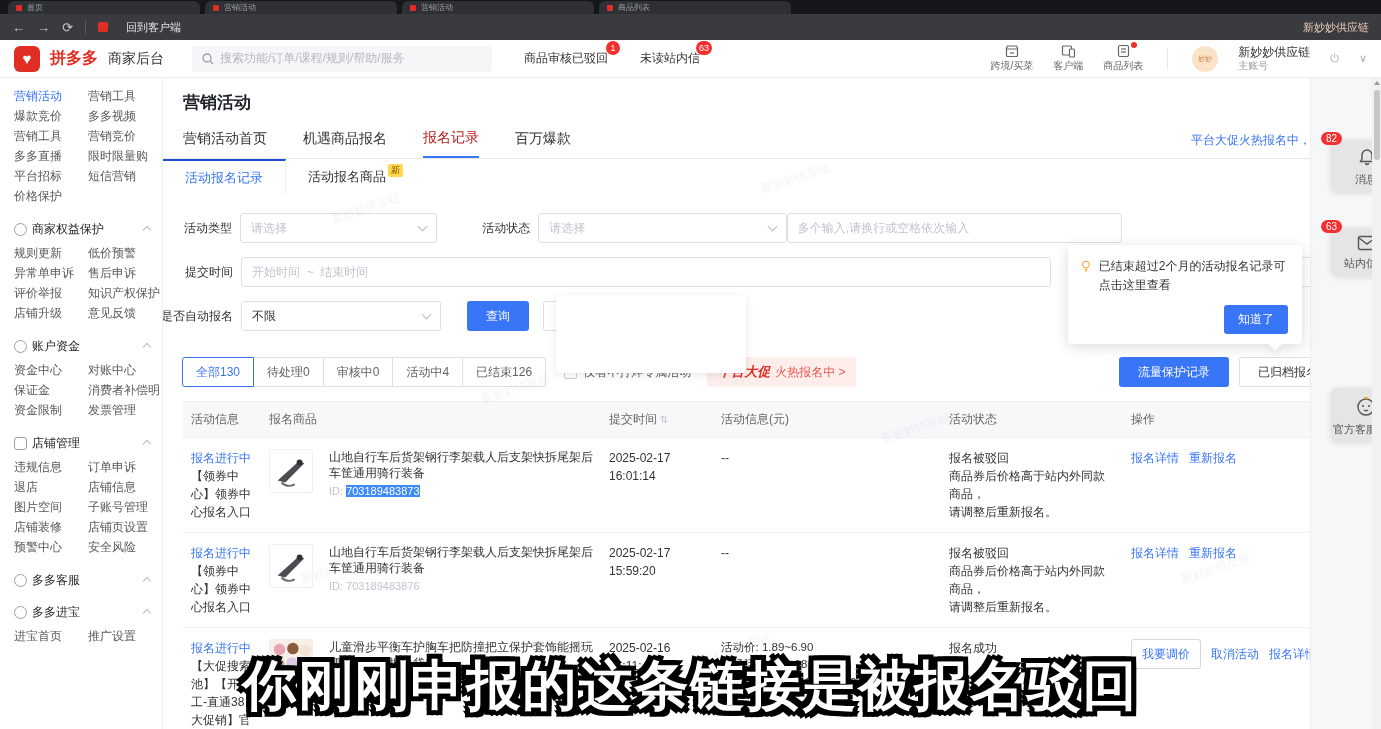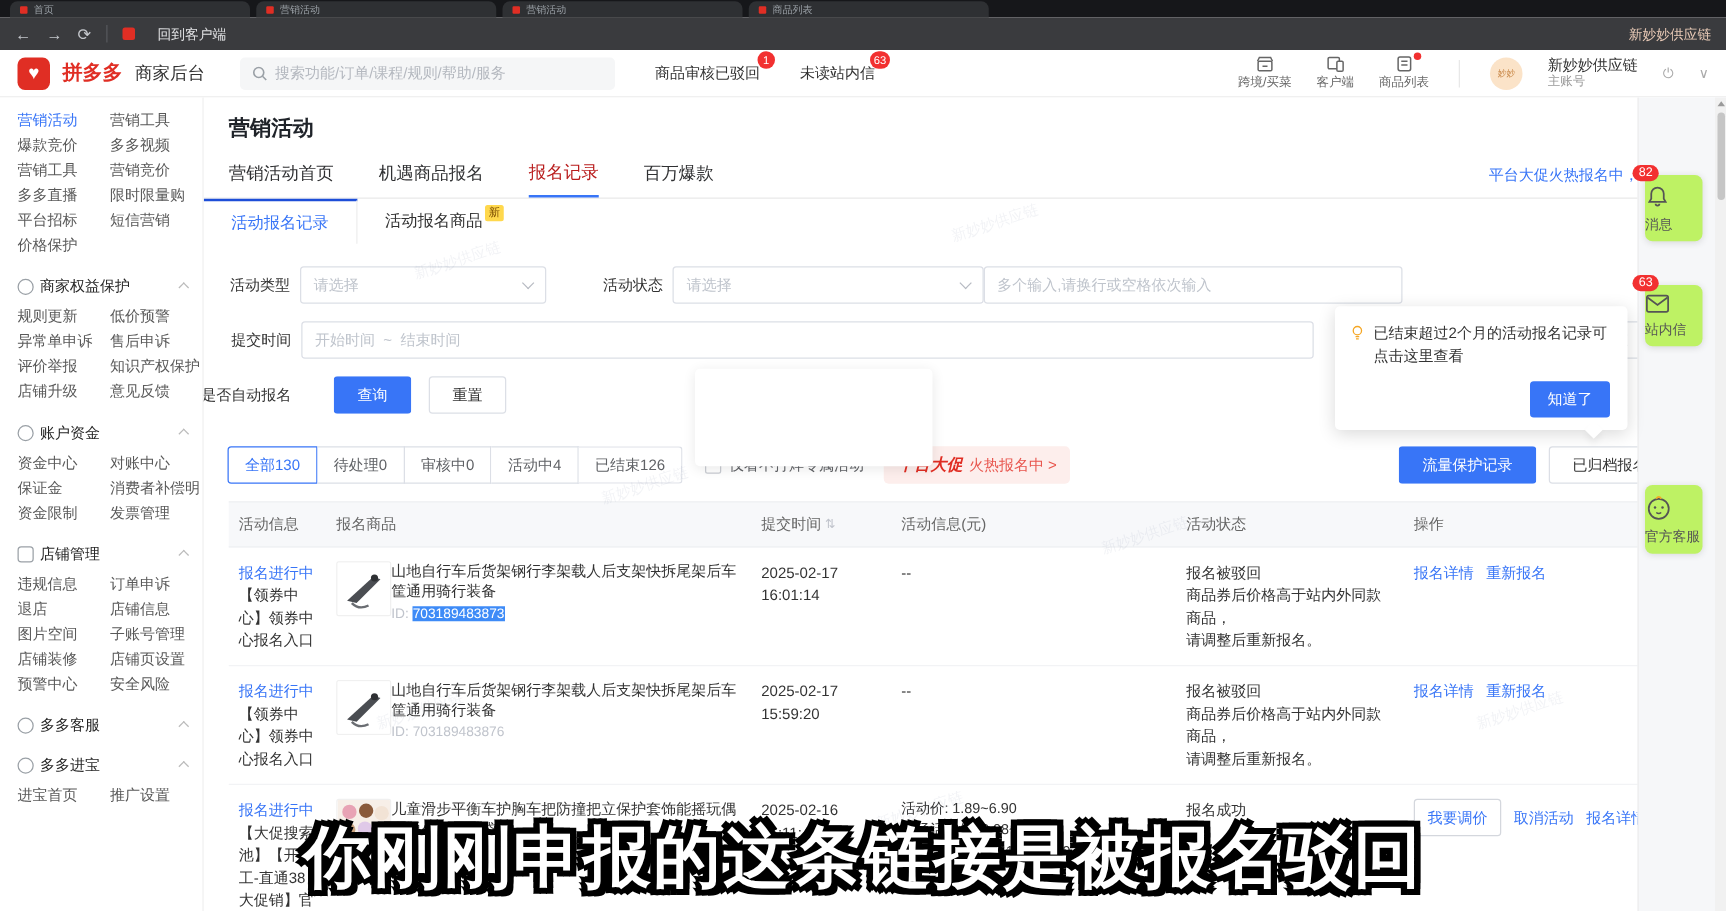--- a/index.html
+++ b/index.html
@@ -89,40 +89,40 @@
   .sb-right{margin-left:auto;display:flex;gap:10px}
   
   .tbl{margin:4px 20px 0}
   .t-head,.t-row{display:flex}
   .t-head{background:#f7f8fa;border-top:1px solid #eef0f2;border-bottom:1px solid #eef0f2}
   .t-head .tc{font-size:12px;color:#666;padding:9px 8px;display:flex;align-items:center;gap:3px}
   .t-row{border-bottom:1px solid #f2f3f5}
   .t-row .tc{padding:11px 8px;font-size:12px;color:#333;line-height:1.5}
   .c1{width:78px}.c2{width:340px}.c3{width:112px}.c4{width:228px}.c5{width:182px}.c6{flex:1}
   .tag{color:#3875f7}
-  .prod{display:flex;gap:0}
+  .prod{display:flex;gap:16px}
   .pimg{width:44px;height:44px;border:1px solid #f0f0f0;border-radius:2px;flex:0 0 auto;background:#fff}
   .ptxt{min-width:0}
   .ptitle{color:#333;line-height:1.35;max-height:34px;overflow:hidden}
   .pid{color:#c0c4cc;font-size:11px;margin-top:2px}
   .sel-id{background:#3e8bf7;color:#fff}
   .sortg{color:#c0c4cc;font-size:10px}
   .pr{font-size:11.5px;white-space:nowrap}
   .ops a{color:#3875f7;text-decoration:none;margin-right:10px;white-space:nowrap}
   .op-btn{display:inline-block;border:1px solid #d4d7dd;border-radius:3px;background:#fff;color:#3875f7;font-size:12px;padding:5px 10px;margin-right:10px}
   .infoi{display:inline-flex;vertical-align:middle;margin-left:2px}
   
   .tip{position:absolute;left:905px;top:167px;width:234px;background:#fff;border-radius:4px;box-shadow:0 3px 14px rgba(0,0,0,.15);padding:12px 12px 10px;z-index:20}
   .tip-body{display:flex;gap:7px}
   .tip-text{font-size:12px;color:#333;line-height:1.6}
   .tip-btn{display:block;margin:10px 2px 0 auto;background:#3875f7;color:#fff;border:none;border-radius:3px;font-size:12px;padding:6px 14px}
   .tip-caret{position:absolute;bottom:-5px;right:22px;width:10px;height:10px;background:#fff;transform:rotate(45deg);box-shadow:3px 3px 6px rgba(0,0,0,.06)}
   
   .rail{position:absolute;top:78px;right:0;bottom:0;width:71px;background:#f6f7f9;border-left:1px solid #ededed}
-  .fcard{position:absolute;width:46px;background:#bef264;border-radius:6px;box-shadow:0 1px 6px rgba(0,0,0,.12);text-align:left;padding:7px 0 5px;right:19px}
+  .fcard{position:absolute;width:46px;background:#e5e5e5;border-radius:6px;box-shadow:0 1px 6px rgba(0,0,0,.12);text-align:right;padding:7px 0 5px;right:4px}
   .fcard .flbl{font-size:11px;color:#555;line-height:1.25;display:block;margin-top:2px}
   .fbadge{position:absolute;top:-8px;left:-10px;background:#f23030;color:#fff;font-size:10px;border-radius:9px;padding:1px 5px}
   .f-msg{top:140px}.f-inb{top:228px}.f-svc{top:388px}
   
   .scroll-track{position:absolute;top:78px;right:0;bottom:0;width:9px;background:#f1f1f1}
   .scroll-up{position:absolute;top:3px;left:2px;width:0;height:0;border-left:3px solid transparent;border-right:3px solid transparent;border-bottom:4px solid #9a9a9a}
   .scroll-thumb{position:absolute;top:12px;left:1.5px;width:6px;height:70px;background:#c6c6c6;border-radius:3px}
   
   .subtitle{position:absolute;left:0;right:0;bottom:6px;text-align:center;font-size:54px;font-weight:900;color:#fff;letter-spacing:2px;white-space:nowrap;z-index:50;
     text-shadow:-5px -5px 0 #000,0 -5px 0 #000,5px -5px 0 #000,-5px 0 0 #000,5px 0 0 #000,-5px 5px 0 #000,0 5px 0 #000,5px 5px 0 #000,-3px -3px 0 #000,3px -3px 0 #000,-3px 3px 0 #000,3px 3px 0 #000,0 3px 0 #000,0 -3px 0 #000,3px 0 0 #000,-3px 0 0 #000}
@@ -334,20 +334,24 @@
         <input class="inp" style="width: 340px; margin-left: auto; margin-right: 255px;" placeholder="多个输入,请换行或空格依次输入">
       </div>
       <div class="f-row">
         <span class="f-lbl" style="width:64px">提交时间</span>
         <input class="inp" style="width: 810px;" placeholder="开始时间  ~  结束时间">
         <span class="f-lbl" style="margin-left:60px">商品ID</span>
         <input class="inp" style="width: 158px;" placeholder="多个输入,请换行或空格依次输...">
       </div>
       <div class="f-row">
         <span class="f-lbl" style="width:78px;margin-left:-14px">是否自动报名</span>
+        <div class="sel-box" style="width:200px">
+          <span class="val">不限</span>
+          <span class="chev"></span>
+        </div>
         <button class="btn primary" style="margin-left:26px">查询</button>
         <button class="btn plain" style="margin-left:14px">重置</button>
       </div>
       <div class="blank-popover"></div>
     </div>
 
     <div class="status-bar">
       <div class="segs">
         <span class="seg active">全部130</span>
         <span class="seg">待处理0</span>

